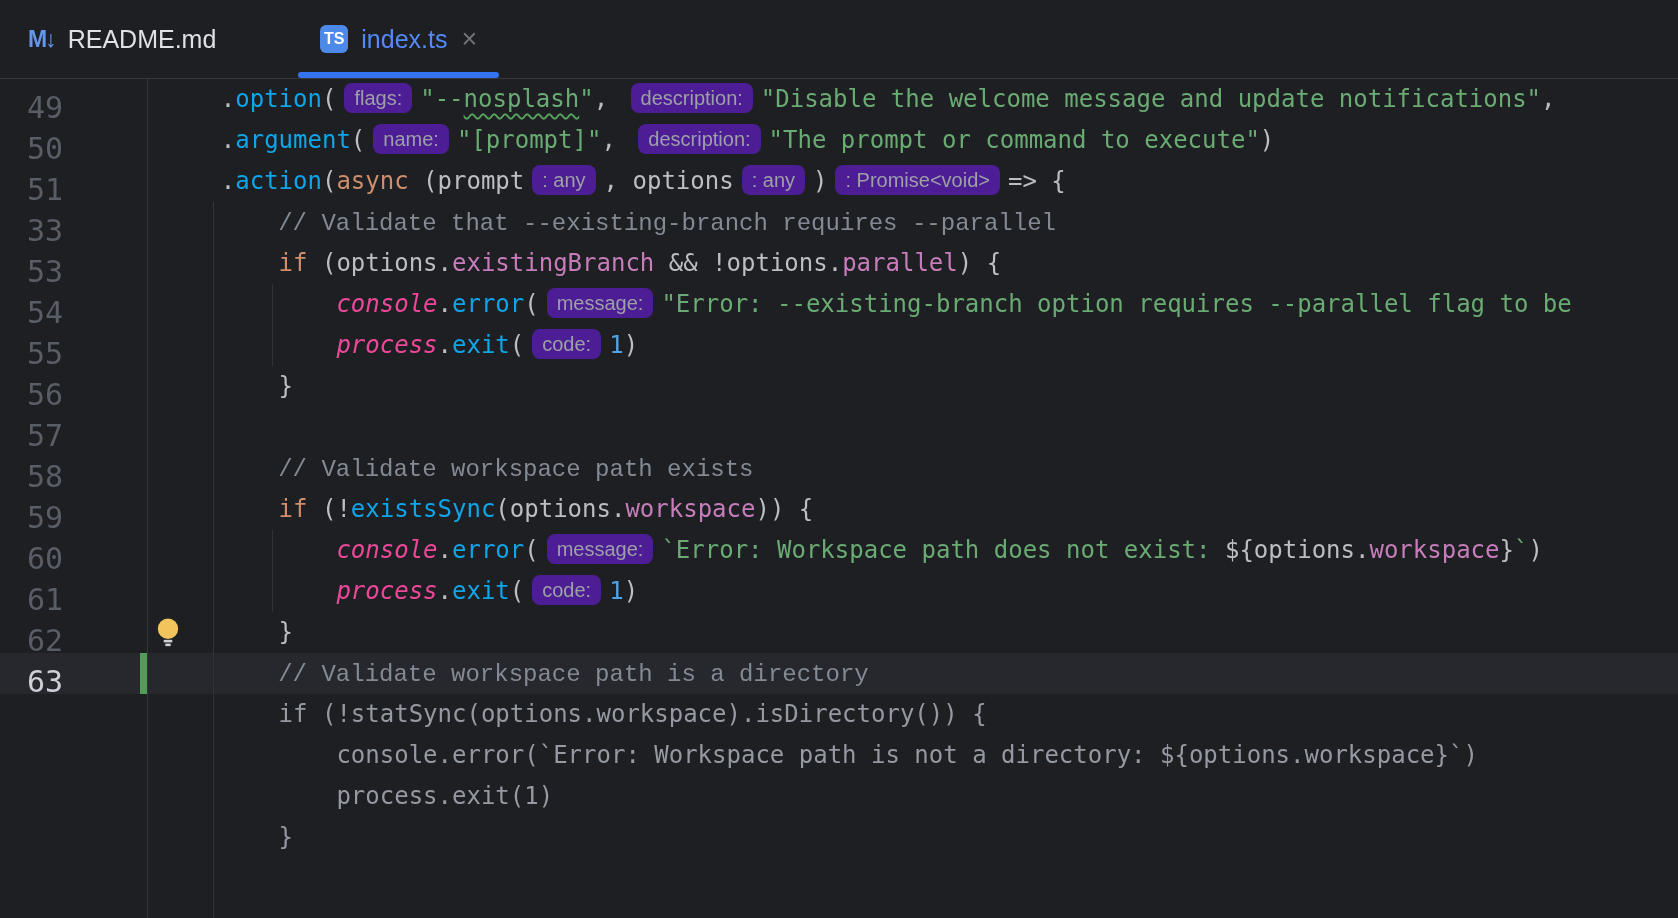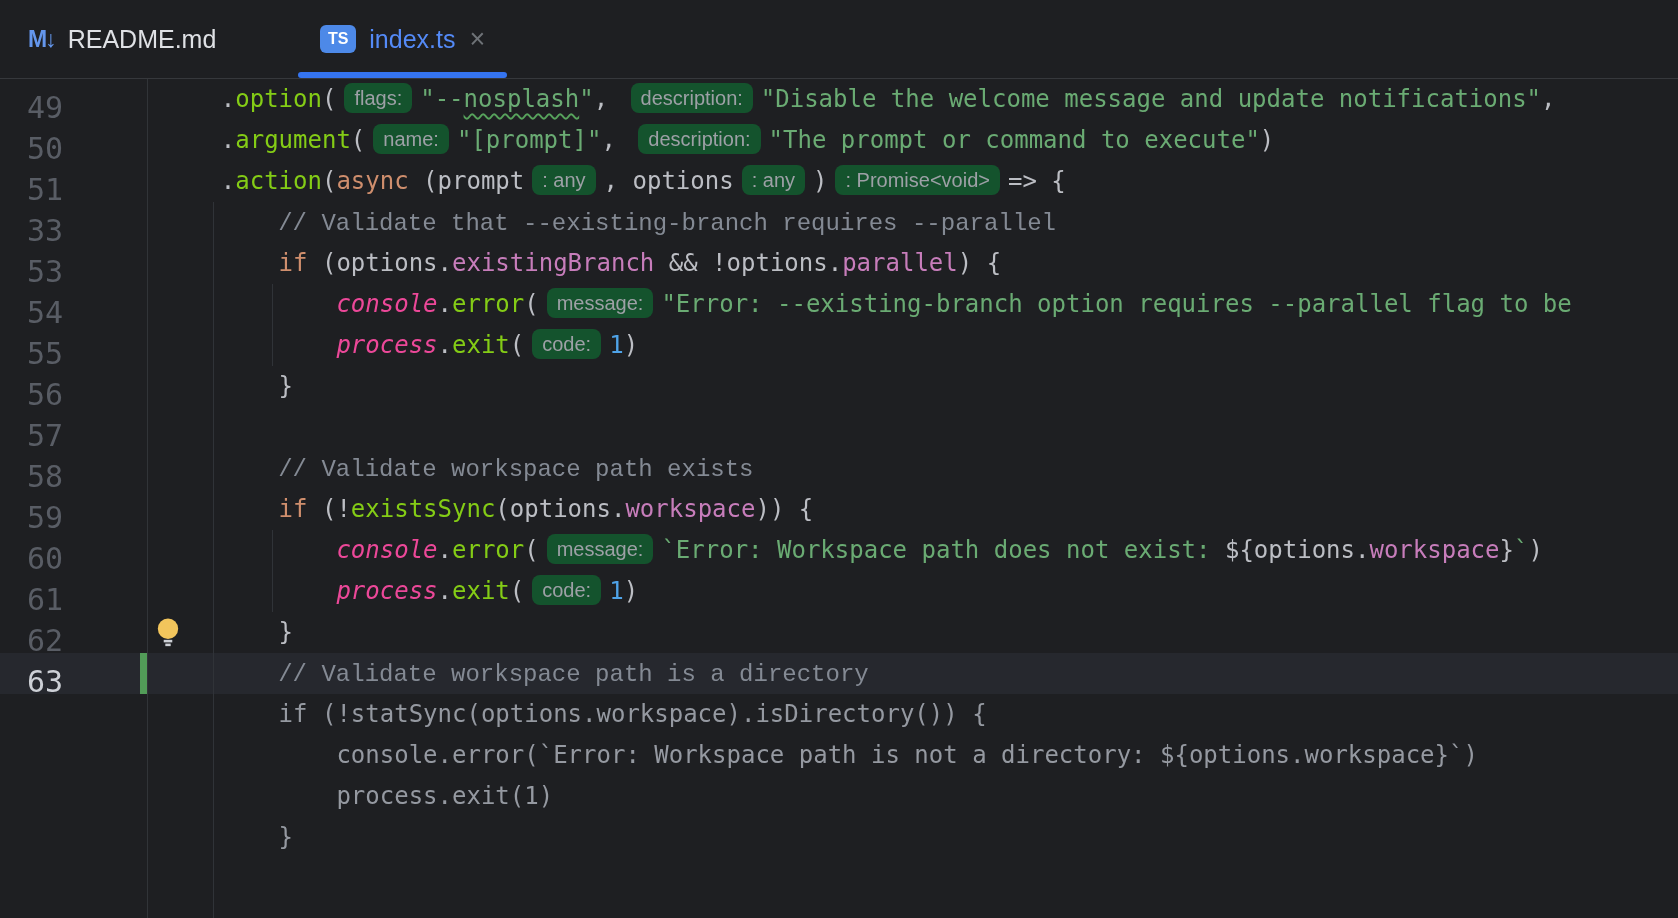--- a/index.html
+++ b/index.html
@@ -6,49 +6,49 @@
   body{width:1678px;height:918px;background:#1E1F22;overflow:hidden;
        font-family:"DejaVu Sans Mono","Liberation Mono",monospace;}
   
   .tabbar{height:78px;border-bottom:1px solid #36383C;display:flex;align-items:stretch;
           background:#1E1F22;position:relative;}
   .tab{display:flex;align-items:center;font-family:"Liberation Sans",sans-serif;
        font-size:25px;position:relative;cursor:default;}
   .tab-readme{padding:0 26px;margin-left:2px;color:#DFE1E5;}
   .md-icon{color:#6496EC;font-weight:bold;font-size:23px;letter-spacing:-2px;margin-right:13px;}
   .tab-index{margin-left:56px;padding:0 22px;color:#548AF7;}
-  .ts-badge{width:36px;height:28px;border-radius:6px;background:#4D89E8;color:#FFFFFF;
+  .ts-badge{width:28px;height:28px;border-radius:6px;background:#4D89E8;color:#FFFFFF;
             font-size:16px;font-weight:bold;display:flex;align-items:center;justify-content:center;
             margin-right:13px;flex:0 0 auto;}
   .close{color:#6E7277;font-size:27px;margin-left:14px;line-height:1;}
   .underline{position:absolute;left:0;right:0;bottom:0;height:6px;background:#3574F0;border-radius:3px;}
   
   .editor{position:relative;height:839px;}
   .overlay{position:absolute;pointer-events:none;}
   .gutter-sep{left:147px;top:0;bottom:0;width:1px;background:#313438;}
   .guide{width:1px;background:#303338;}
   .row{position:relative;height:41px;}
   .row.current{background:#26282E;}
   .ln{position:absolute;left:0;top:8px;width:63px;height:41px;line-height:41px;text-align:right;
       font-size:30px;color:#595D65;}
   .row.current .ln{color:#CDD0D6;}
   .code{position:absolute;left:163px;top:0;height:41px;line-height:41px;font-size:24px;
         white-space:pre;color:#BCBEC4;}
   .t-pln{color:#BCBEC4;}
-  .t-fn{color:#84cc16;}
+  .t-fn{color:#0ea5e9;}
   .t-kw{color:#CF8E6D;}
   .t-str{color:#6AAB73;}
   .t-num{color:#4FA3E8;}
   .t-prop{color:#C77DBB;}
   .t-obj{color:#ec4899;font-style:italic;}
   .t-com{color:#848A94;font-family:Liberation Mono, monospace;}
   .t-ghost{color:#9599A1;}
   .t-strwavy{color:#6AAB73;text-decoration-line:underline;text-decoration-style:wavy;
              text-decoration-color:#57A35C;text-decoration-thickness:2px;text-underline-offset:6px;}
-  .chip{display:inline-block;vertical-align:middle;background:#14532d;color:#9DA0A6;
+  .chip{display:inline-block;vertical-align:middle;background:#4c1d95;color:#9DA0A6;
         border-radius:8px;padding:0 10px;margin:0 8px;line-height:30px;height:30px;
         font-family:"Liberation Sans",sans-serif;font-size:20px;transform:translateY(-2px);}
   .marker{position:absolute;left:140px;top:0;bottom:0;width:8px;background:#529C58;}
   .bulb{position:absolute;left:155px;top:5px;width:28px;height:32px;}
 </style>
 </head>
 <body>
 
 <div class="tabbar">
   <div class="tab tab-readme">

